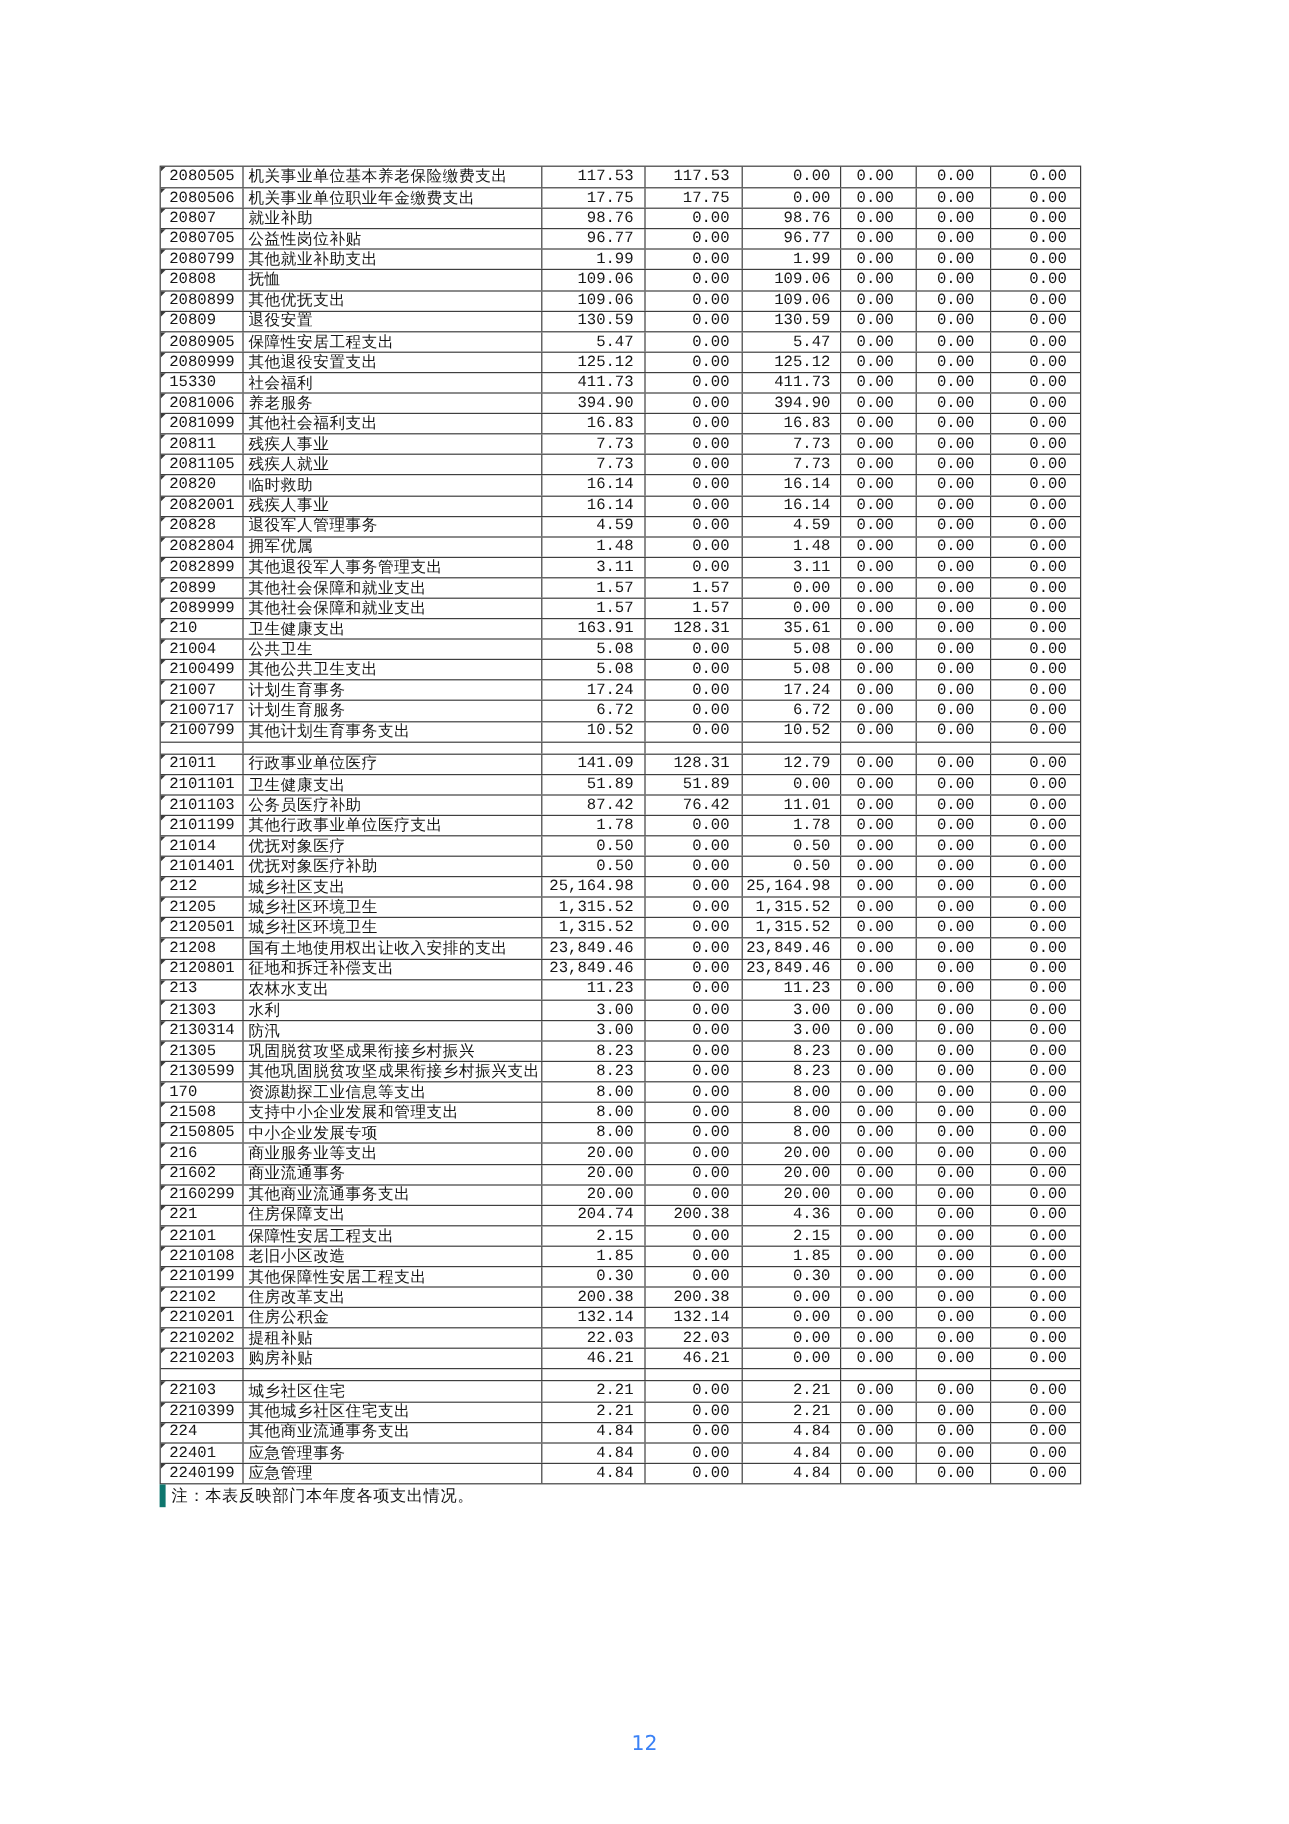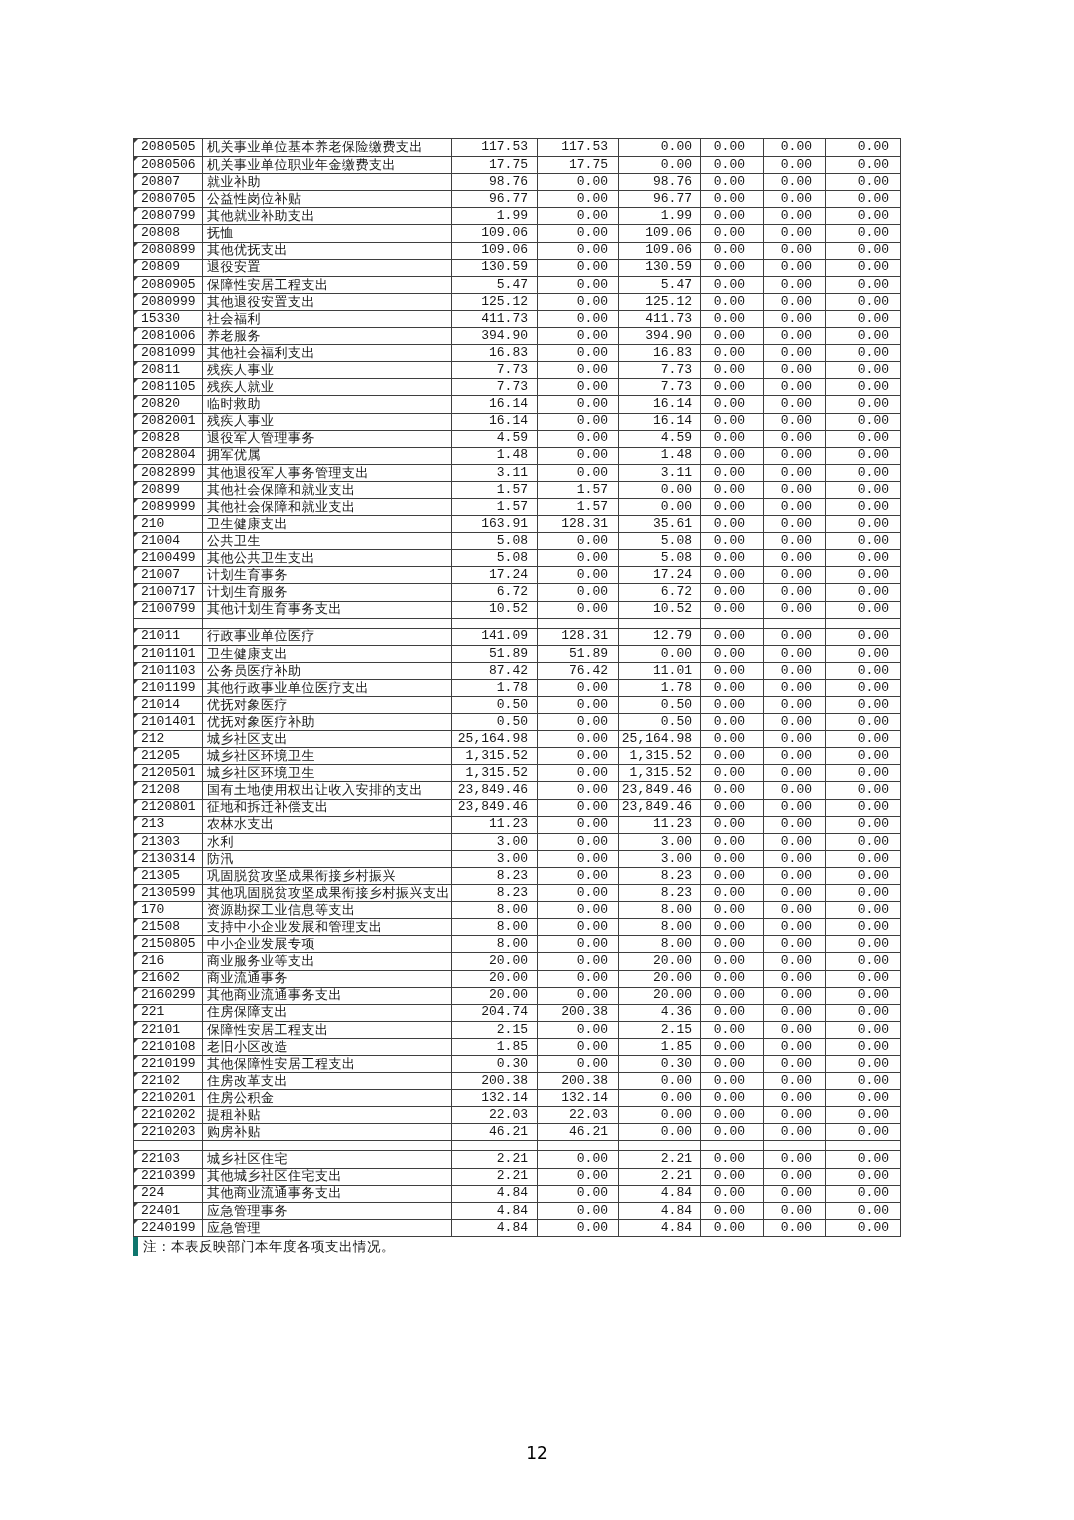--- a/index.html
+++ b/index.html
@@ -50,21 +50,21 @@
   .c7.num{padding-right:11px;}
   .note{
     position:absolute;left:133px;top:1237px;width:768px;height:19px;
     border-left:5px solid #0f766e;box-sizing:border-box;
     padding-left:5px;font-size:13.5px;letter-spacing:0.5px;color:#161616;
     display:flex;align-items:center;
   }
   .page-number{
     position:absolute;left:0;right:0;top:1443px;text-align:center;
     font-family:"DejaVu Sans","Liberation Sans",sans-serif;
-    font-size:17px;color:#000000;
+    font-size:17px;color:#3b82f6;
   }
 </style>
 </head>
 <body>
 
 <div class="table-wrap">
   <div class="row">
     <div class="cell c0 code">2080505</div>
     <div class="cell c1 name">机关事业单位基本养老保险缴费支出</div>
     <div class="cell c2 num">117.53</div>

